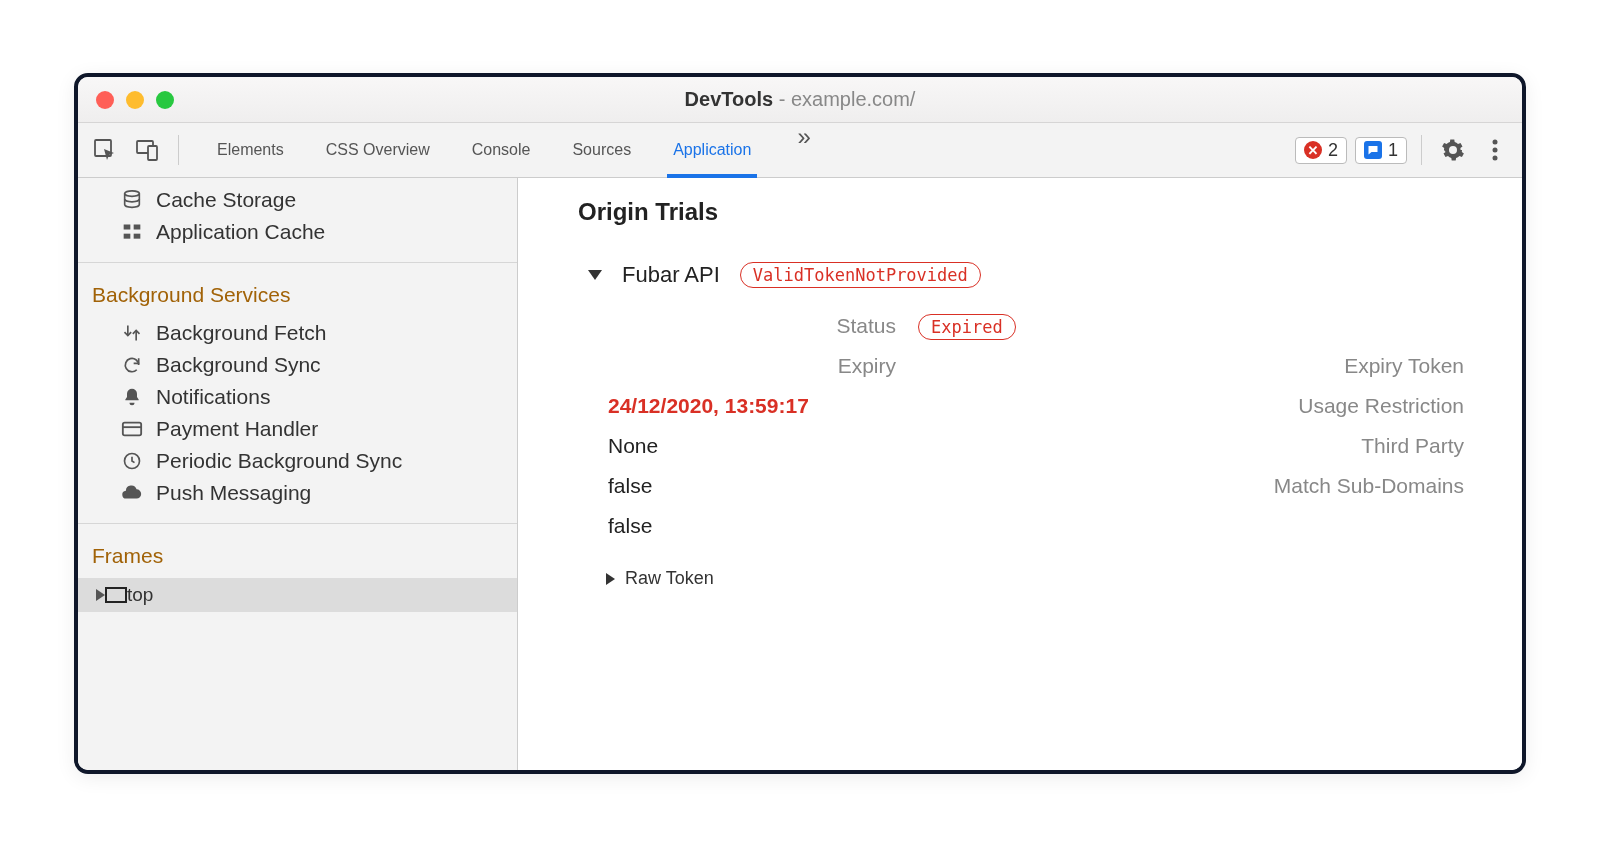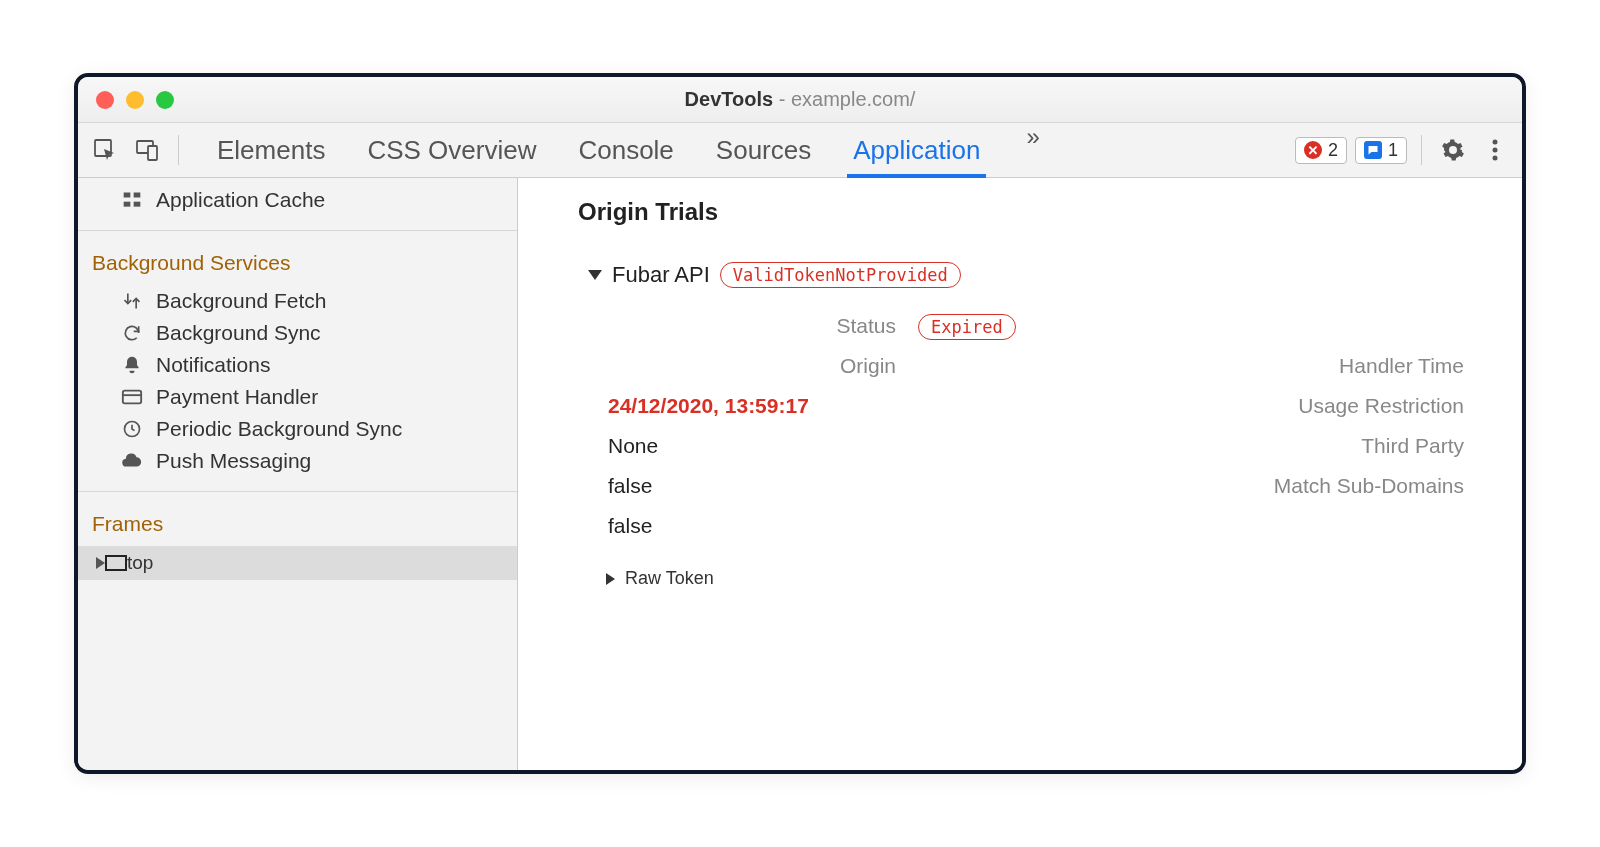--- a/index.html
+++ b/index.html
@@ -48,21 +48,21 @@
     background: #f3f3f3;
     border-bottom: 1px solid #ccc;
     display: flex;
     align-items: center;
     padding: 0 10px;
     gap: 8px;
   }
   .tb-icon { width: 34px; height: 34px; display: flex; align-items: center; justify-content: center; color: #555; cursor: pointer; }
   .tb-sep { width: 1px; height: 30px; background: #ccc; margin: 0 6px; }
   .tabs { display: flex; align-items: stretch; gap: 30px; margin-left: 18px; height: 100%; }
-  .tab { display: flex; align-items: center; font-size: 26px; color: #555; cursor: pointer; position: relative; padding: 0 6px; }
+  .tab { display: flex; align-items: center; font-size: 16px; color: #555; cursor: pointer; position: relative; padding: 0 6px; }
   .tab.active { color: #1a73e8; }
   .tab.active::after { content: ""; position: absolute; left: 0; right: 0; bottom: -1px; height: 4px; background: #1a73e8; }
   .overflow { font-size: 24px; color: #555; padding: 0 10px; cursor: pointer; }
   .spacer { flex: 1; }
   .badge-box {
     display: flex; align-items: center; gap: 6px;
     border: 1px solid #bbb; border-radius: 4px;
     padding: 2px 8px; background: #fff; font-size: 18px; color: #333; cursor: pointer;
   }
   .badge-circle { width: 18px; height: 18px; border-radius: 50%; display: flex; align-items: center; justify-content: center; color: #fff; font-size: 13px; font-weight: bold; }
@@ -91,21 +91,21 @@
     padding: 6px 12px 6px 18px;
     background: #dcdcdc; cursor: pointer;
   }
   .tri { display: inline-block; width: 0; height: 0; }
   .tri.right { border-top: 6px solid transparent; border-bottom: 6px solid transparent; border-left: 9px solid #555; }
   .tri.down { border-left: 7px solid transparent; border-right: 7px solid transparent; border-top: 10px solid #333; }
   .frame-rect { width: 22px; height: 16px; border: 2px solid #222; display: inline-block; }
   
   .content { flex: 1; background: #fff; padding: 20px 36px 20px 60px; overflow: auto; }
   .h1 { font-size: 24px; font-weight: 700; color: #222; margin-bottom: 36px; }
-  .trial-row { display: flex; align-items: center; gap: 10px; margin-bottom: 26px; cursor: pointer; padding-left: 10px; }
+  .trial-row { display: flex; align-items: center; gap: 20px; margin-bottom: 26px; cursor: pointer; padding-left: 10px; }
   .trial-name { font-size: 22px; color: #222; }
   .pill {
     border: 1.5px solid #d93025; color: #d93025;
     border-radius: 999px; padding: 2px 12px;
     font-family: ui-monospace, Menlo, Monaco, Consolas, monospace;
     font-size: 17px;
   }
   .kv { display: grid; grid-template-columns: 310px auto; row-gap: 16px; margin-left: 30px; font-size: 21px; }
   .k { text-align: right; color: #888; padding-right: 22px; }
   .v { color: #222; }
@@ -188,20 +188,30 @@
         </svg>
     </div>
   </div>
 
   <div class="panes">
 
     <div class="sidebar">
       <div class="sb-section">
         <div class="sb-item">
           <span class="icon">
+            <svg width="22" height="22" viewBox="0 0 24 24" fill="none" stroke="#555" stroke-width="1.8">
+                <ellipse cx="12" cy="5" rx="8" ry="3"></ellipse>
+                <path d="M4 5v6c0 1.7 3.6 3 8 3s8-1.3 8-3V5"></path>
+                <path d="M4 11v6c0 1.7 3.6 3 8 3s8-1.3 8-3v-6"></path>
+              </svg>
+          </span>
+          <span>Cache Storage</span>
+        </div>
+        <div class="sb-item">
+          <span class="icon">
             <svg width="20" height="20" viewBox="0 0 24 24" fill="#555">
                 <rect x="2" y="3" width="8" height="6"></rect>
                 <rect x="14" y="3" width="8" height="6"></rect>
                 <rect x="2" y="14" width="8" height="6"></rect>
                 <rect x="14" y="14" width="8" height="6"></rect>
               </svg>
           </span>
           <span>Application Cache</span>
         </div>
       </div>
@@ -282,23 +292,23 @@
         <span class="trial-name">Fubar API</span>
         <span class="pill">ValidTokenNotProvided</span>
       </div>
 
       <div class="kv">
         <div class="k">Status</div>
         <div class="v">
           <span class="pill">Expired</span>
         </div>
 
-        <div class="k">Origin</div>
-
-        <div class="k">Handler Time</div>
+        <div class="k">Expiry</div>
+
+        <div class="k">Expiry Token</div>
         <div class="v red">24/12/2020, 13:59:17</div>
 
         <div class="k">Usage Restriction</div>
         <div class="v">None</div>
 
         <div class="k">Third Party</div>
         <div class="v">false</div>
 
         <div class="k">Match Sub-Domains</div>
         <div class="v">false</div>

